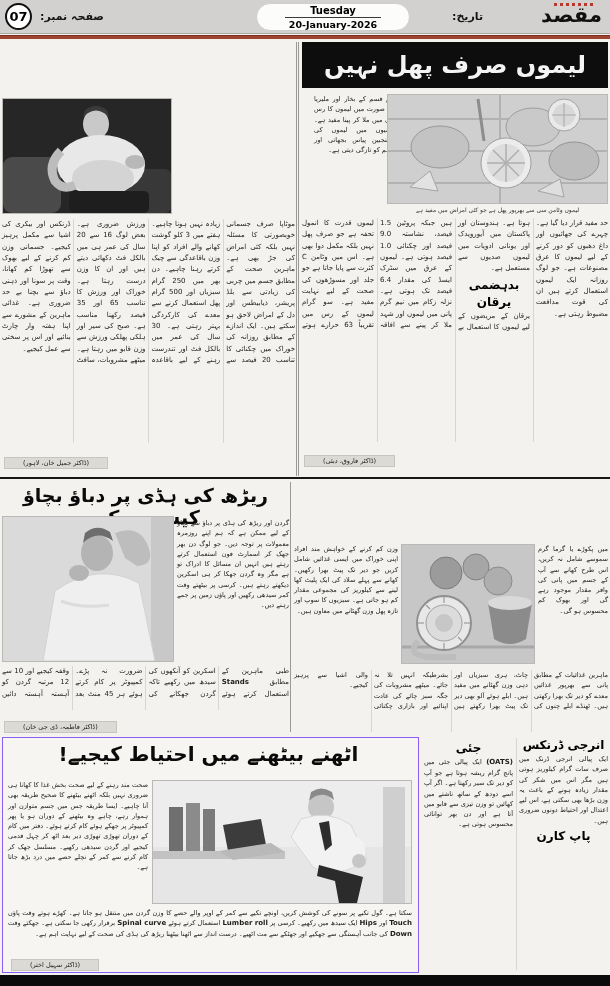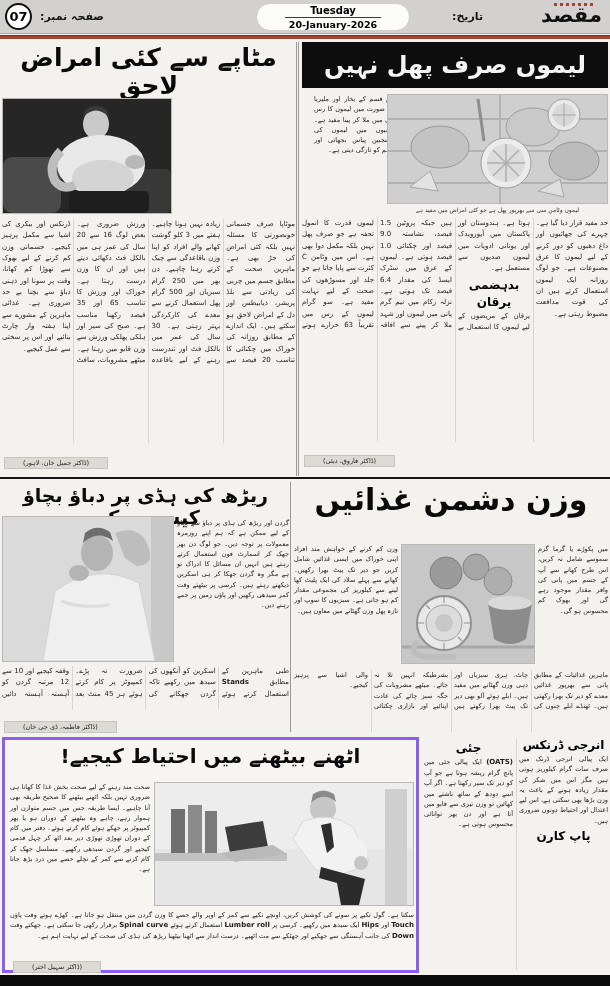--- a/index.html
+++ b/index.html
@@ -45,21 +45,21 @@
   .photo { background:#d8d8d8; overflow:hidden; border:1px solid #b9b8b4; }
   .photo svg { display:block; }
   b.kw { font-family:"DejaVu Sans",sans-serif; font-weight:bold; font-size:7px; direction:ltr; unicode-bidi:embed; }
   
   .art { position:absolute; }
   .vrule { position:absolute; width:3px; border-left:1px solid #9a9995; border-right:1px solid #9a9995; }
   .hrule-black { position:absolute; left:0; width:610px; height:2px; background:#171717; }
   .lemon-hl-box { background:#0d0d0d; color:#f4f4f4; height:46px; line-height:46px;
     font-size:24px; letter-spacing:1px; }
   .bottom-bar { position:absolute; left:0; top:975px; width:610px; height:11px; background:#0b0b0b; }
-  .sitting-box { border:3px solid #8b5cf6; background:#f6f5f1; }
+  .sitting-box { border:1px solid #8b5cf6; background:#f6f5f1; }
   .abs { position:absolute; }
 </style>
 </head>
 <body>
 
 <div class="page">
 
   <div class="masthead">
     <div class="logo-accent"></div>
     <div class="logo">مقصد</div>
@@ -67,21 +67,20 @@
     <div class="date-pill">
       <div class="day">Tuesday</div>
       <div class="date">20-January-2026</div>
     </div>
     <div class="pageno-label">صفحہ نمبر:</div>
     <div class="pageno-circle">07</div>
   </div>
   <div class="red-rule"></div>
 
   <div class="art" style="left:2px; top:42px; width:293px; height:434px;">
-    <div class="hl abs" style="left:0; top:2px; width:293px; font-size:25px; line-height:1.1;">مٹاپے سے کئی امراض لاحق</div>
     <div class="photo abs" style="left:0; top:56px; width:170px; height:116px;">
       <svg width="168" height="114" viewBox="0 0 168 114">
         <rect width="168" height="114" fill="#262626"></rect>
         <rect x="0" y="58" width="58" height="56" rx="9" fill="#4a4a4a"></rect>
         <rect x="120" y="70" width="48" height="44" rx="6" fill="#383838"></rect>
         <ellipse cx="93" cy="25" rx="13" ry="15" fill="#c9c9c9"></ellipse>
         <path d="M80,18 q13,-13 26,0 l-2,-7 q-11,-8 -22,0 z" fill="#3a3a3a"></path>
         <ellipse cx="98" cy="66" rx="44" ry="30" fill="#e8e8e8"></ellipse>
         <ellipse cx="100" cy="79" rx="31" ry="18" fill="#d4d4d4"></ellipse>
         <path d="M58,52 q-14,14 -6,30 q8,10 20,4" fill="none" stroke="#bdbdbd" stroke-width="9"></path>
@@ -166,21 +165,20 @@
     <div class="bt-sm abs" style="left:175px; top:36px; width:112px; height:144px;">گردن اور ریڑھ کی ہڈی پر دباؤ سے بچاؤ کے لیے ممکن ہے کہ ہم اپنے روزمرہ معمولات پر توجہ دیں۔ جو لوگ دن بھر جھک کر اسمارٹ فون استعمال کرتے رہتے ہیں انہیں ان مسائل کا ادراک تو ہے مگر وہ گردن جھکا کر ہی اسکرین دیکھتے رہتے ہیں۔ کرسی پر بیٹھتے وقت کمر سیدھی رکھیں اور پاؤں زمین پر جمے رہنے دیں۔</div>
     <p class="bt cols4 abs" style="left:0; top:184px; width:287px; height:44px;"><span>طبی ماہرین کے مطابق </span><b class="kw">Stands</b><span> استعمال کرتے ہوئے اسکرین کو آنکھوں کی سیدھ میں رکھیے تاکہ گردن جھکانے کی ضرورت نہ پڑے۔ کمپیوٹر پر کام کرتے ہوئے ہر 45 منٹ بعد وقفہ کیجیے اور 10 سے 12 مرتبہ گردن کو آہستہ آہستہ دائیں بائیں گھمائیے۔ 25 سے 27 انچ کی دوری پر اسکرین رکھنا آنکھوں اور گردن دونوں کے لیے مفید ہے۔ گزشتہ 8 برسوں میں نوجوانوں میں ریڑھ کی ہڈی کے مسائل بڑھے ہیں اور 28 فیصد مریض سرجری کی ضرورت محسوس کرتے ہیں۔</span></p>
     <div class="abs" style="left:2px; top:232px;">
       <span class="byline">(ڈاکٹر فاطمہ، ڈی جی خان)</span>
     </div>
   </div>
 
   <div class="vrule" style="left:290px; top:482px; height:250px; width:1px; border-right:none;"></div>
 
   <div class="art" style="left:294px; top:480px; width:314px; height:494px;">
-    <div class="hl abs" style="left:0; top:2px; width:314px; font-size:30px;">وزن دشمن غذائیں</div>
     <div class="bt-sm abs" style="left:0; top:64px; width:104px; height:120px;">وزن کم کرنے کے خواہش مند افراد اپنی خوراک میں ایسی غذائیں شامل کریں جو دیر تک پیٹ بھرا رکھیں۔ کھانے سے پہلے سلاد کی ایک پلیٹ کھا لینے سے کیلوریز کی مجموعی مقدار کم ہو جاتی ہے۔ سبزیوں کا سوپ اور تازہ پھل وزن گھٹانے میں معاون ہیں۔</div>
     <div class="photo abs" style="left:107px; top:64px; width:134px; height:120px;">
       <svg width="132" height="118" viewBox="0 0 132 118">
         <rect width="132" height="118" fill="#c7c7c7"></rect>
         <line x1="0" y1="102" x2="132" y2="102" stroke="#a8a8a8" stroke-width="3"></line>
         <circle cx="44" cy="28" r="16" fill="#9b9b9b" stroke="#7c7c7c"></circle>
         <circle cx="74" cy="22" r="13" fill="#a6a6a6" stroke="#828282"></circle>
         <circle cx="96" cy="36" r="14" fill="#aeaeae" stroke="#8a8a8a"></circle>
         <path d="M86,58 q26,-7 44,0 l-6,36 q-16,10 -32,0 z" fill="#8b8b8b"></path>
         <ellipse cx="108" cy="58" rx="22" ry="7" fill="#d9d9d9"></ellipse>

